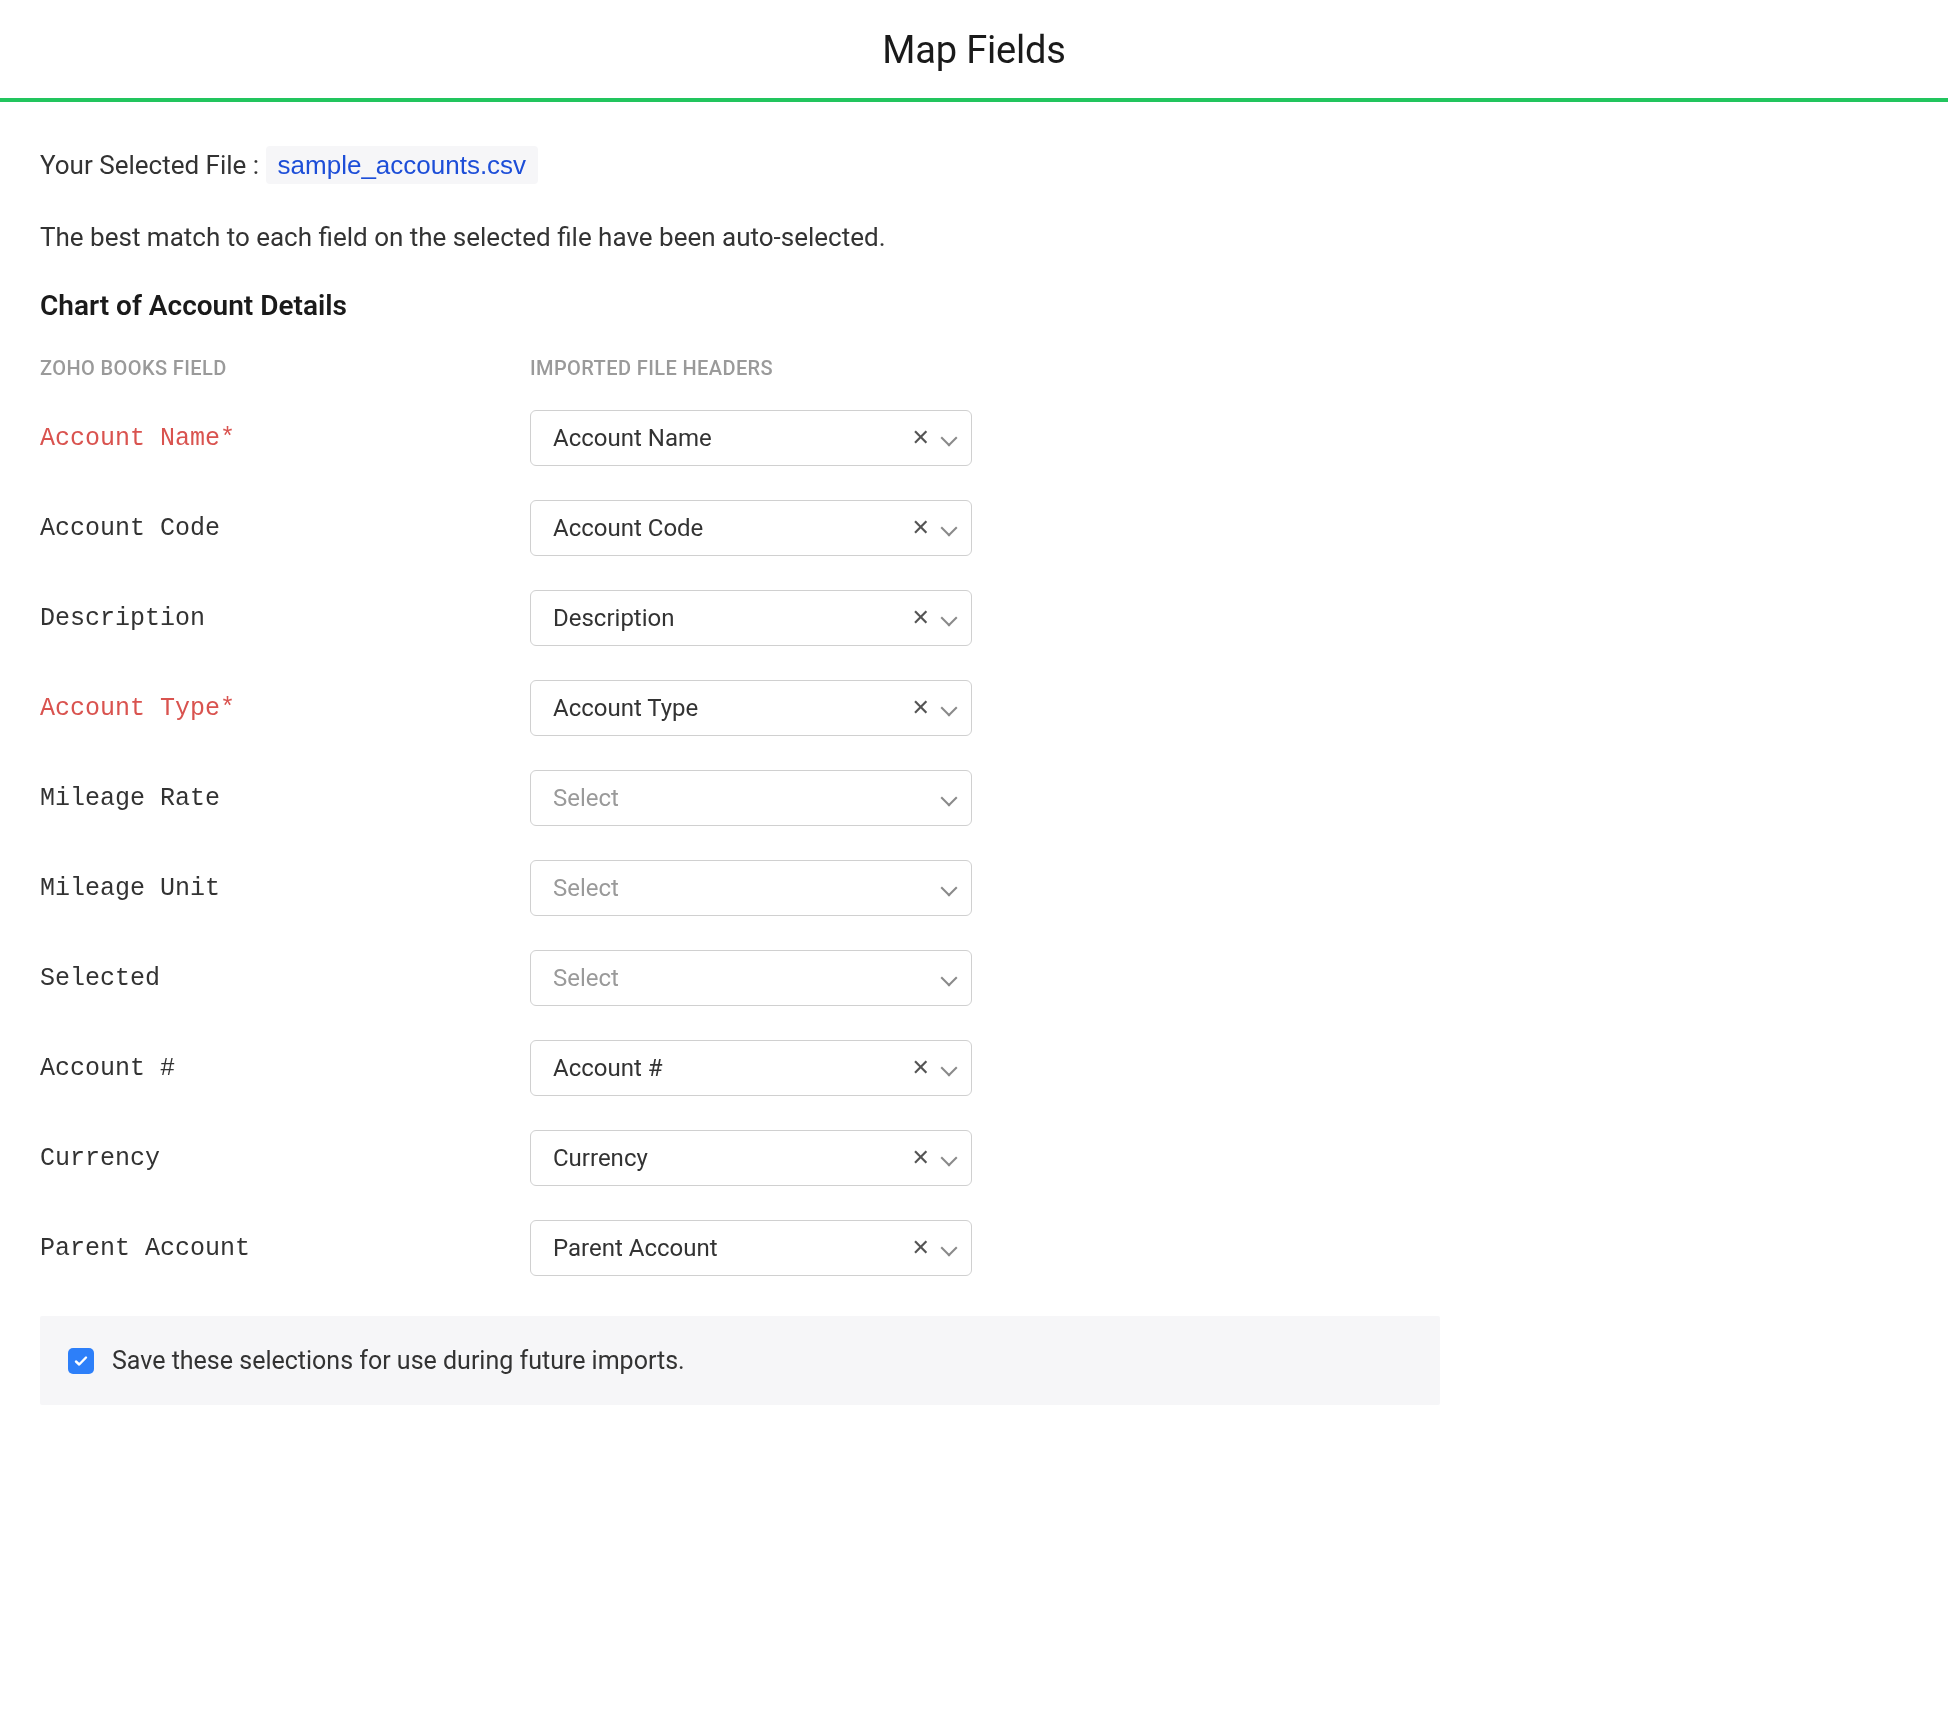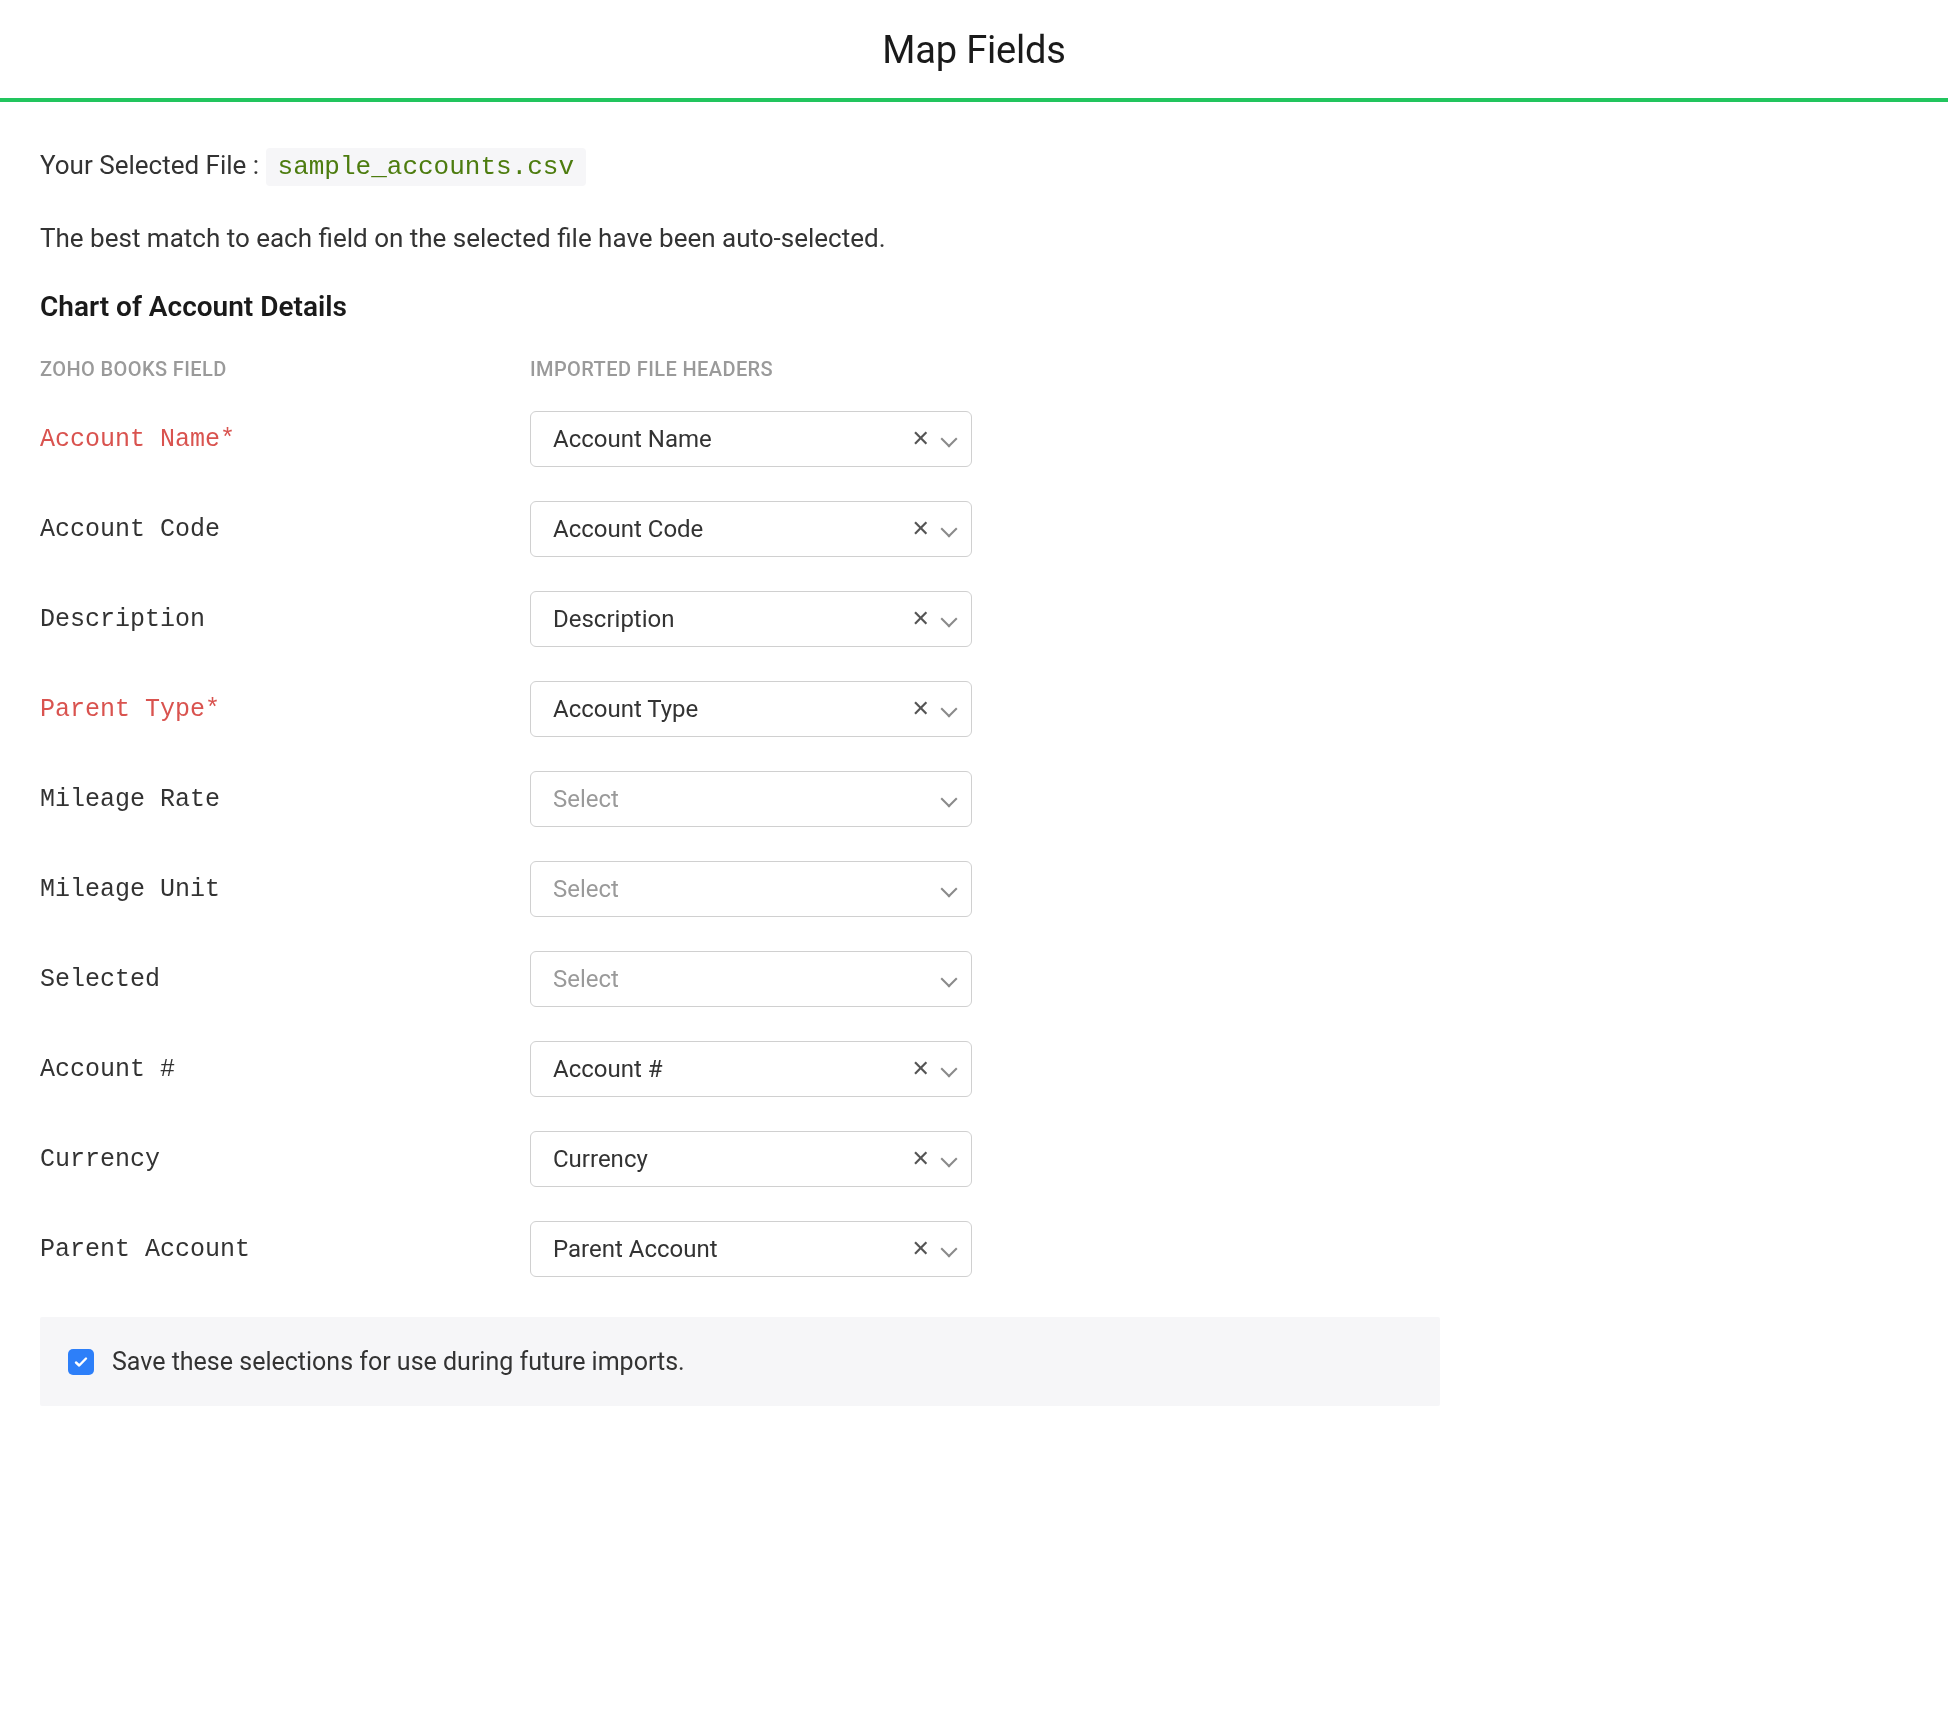--- a/index.html
+++ b/index.html
@@ -24,22 +24,22 @@
   .content {
     padding: 48px 40px 40px 40px;
   }
   .file-line {
     font-size: 26px;
     color: #333;
     margin-bottom: 38px;
   }
   .file-chip {
     background: #f6f6f8;
-    color: #4d7c0f;
-    font-family: Liberation Mono, monospace;
+    color: #1d4ed8;
+    font-family: Liberation Sans, sans-serif;
     padding: 4px 12px;
     border-radius: 4px;
     font-size: 26px;
   }
   .para {
     font-size: 26px;
     color: #333;
     line-height: 1.4;
     margin-bottom: 34px;
   }
@@ -200,21 +200,21 @@
           <div class="label">Description</div>
           <div class="select-wrap">
             <div class="select">Description</div>
             <div class="select-icons">
               <span class="clear-btn">✕</span>
               <span class="chevron"></span>
             </div>
           </div>
         </div>
         <div class="row">
-          <div class="label req">Parent Type*</div>
+          <div class="label req">Account Type*</div>
           <div class="select-wrap">
             <div class="select">Account Type</div>
             <div class="select-icons">
               <span class="clear-btn">✕</span>
               <span class="chevron"></span>
             </div>
           </div>
         </div>
         <div class="row">
           <div class="label">Mileage Rate</div>

